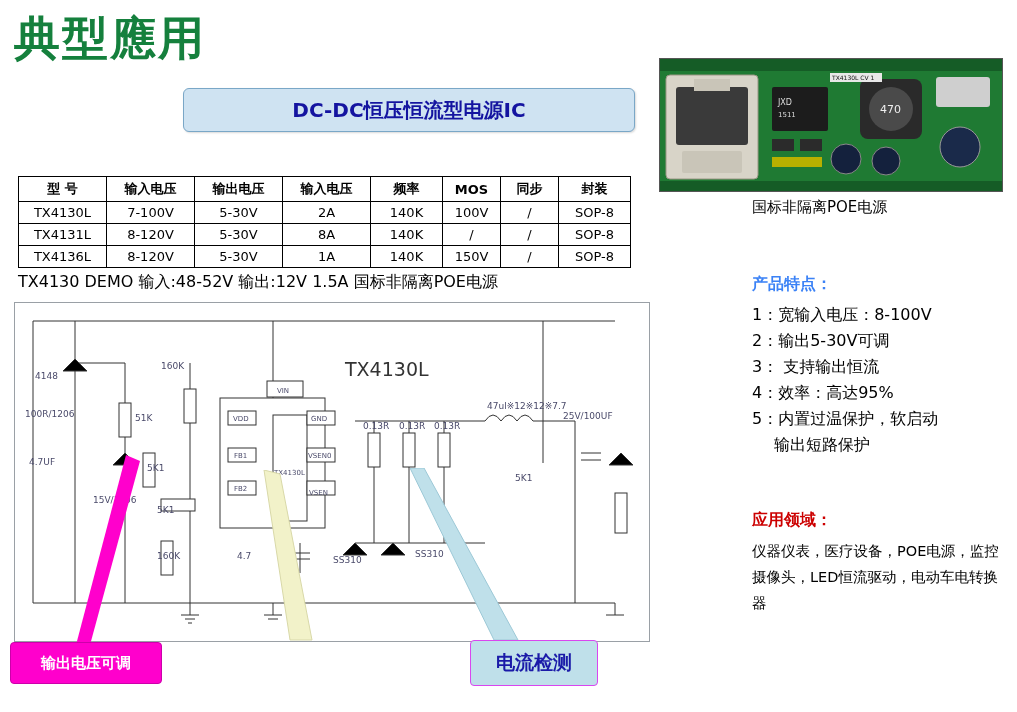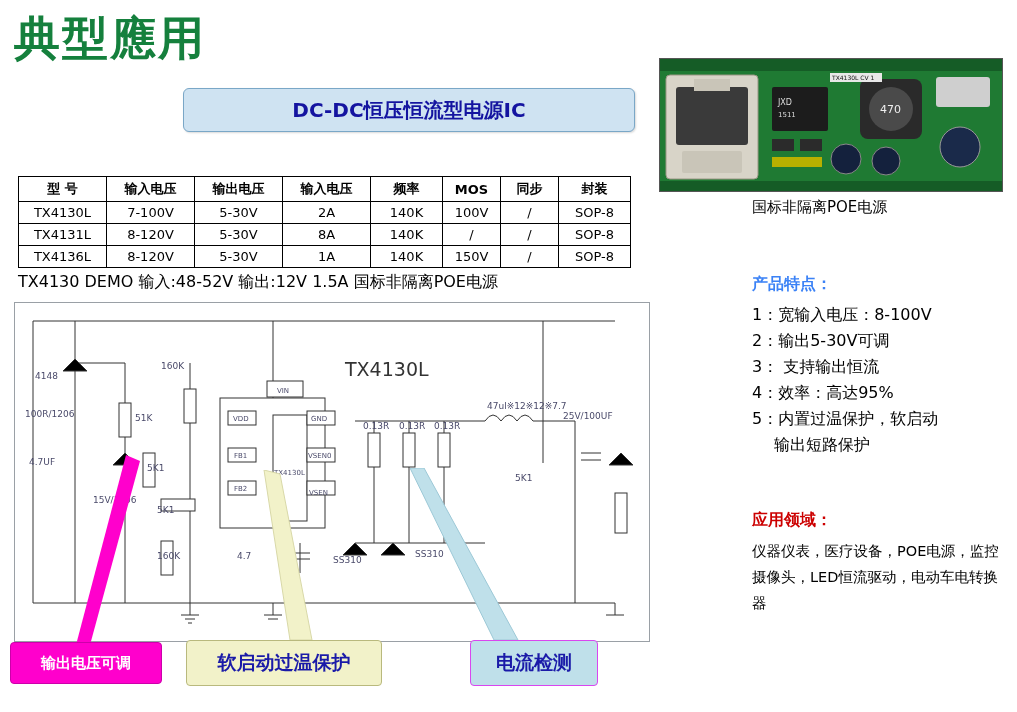--- a/index.html
+++ b/index.html
@@ -319,23 +319,20 @@
   <svg class="wedge" style="left:250px; top:470px;" width="110" height="180">
     <polygon points="14,0 30,4 62,170 40,170" fill="#f2f2c9" stroke="#d8d8a8" stroke-width="1"></polygon>
   </svg>
   <svg class="wedge" style="left:410px; top:468px;" width="130" height="180">
     <polygon points="0,0 14,0 108,172 84,172" fill="#bfe0ea" stroke="#9cc8d6" stroke-width="1"></polygon>
   </svg>
 
   <div class="callout callout-pink">
     <span>输出电压可调</span>
   </div>
-  <div class="callout callout-yellow">
-    <span>软启动过温保护</span>
-  </div>
   <div class="callout callout-blue">
     <span>电流检测</span>
   </div>
 
   <div class="photo">
     <svg width="344" height="134" viewBox="0 0 344 134">
       <rect x="0" y="0" width="344" height="134" fill="#1f7a33"></rect>
       <rect x="0" y="0" width="344" height="12" fill="#155c26"></rect>
       <rect x="0" y="122" width="344" height="12" fill="#155c26"></rect>
 

